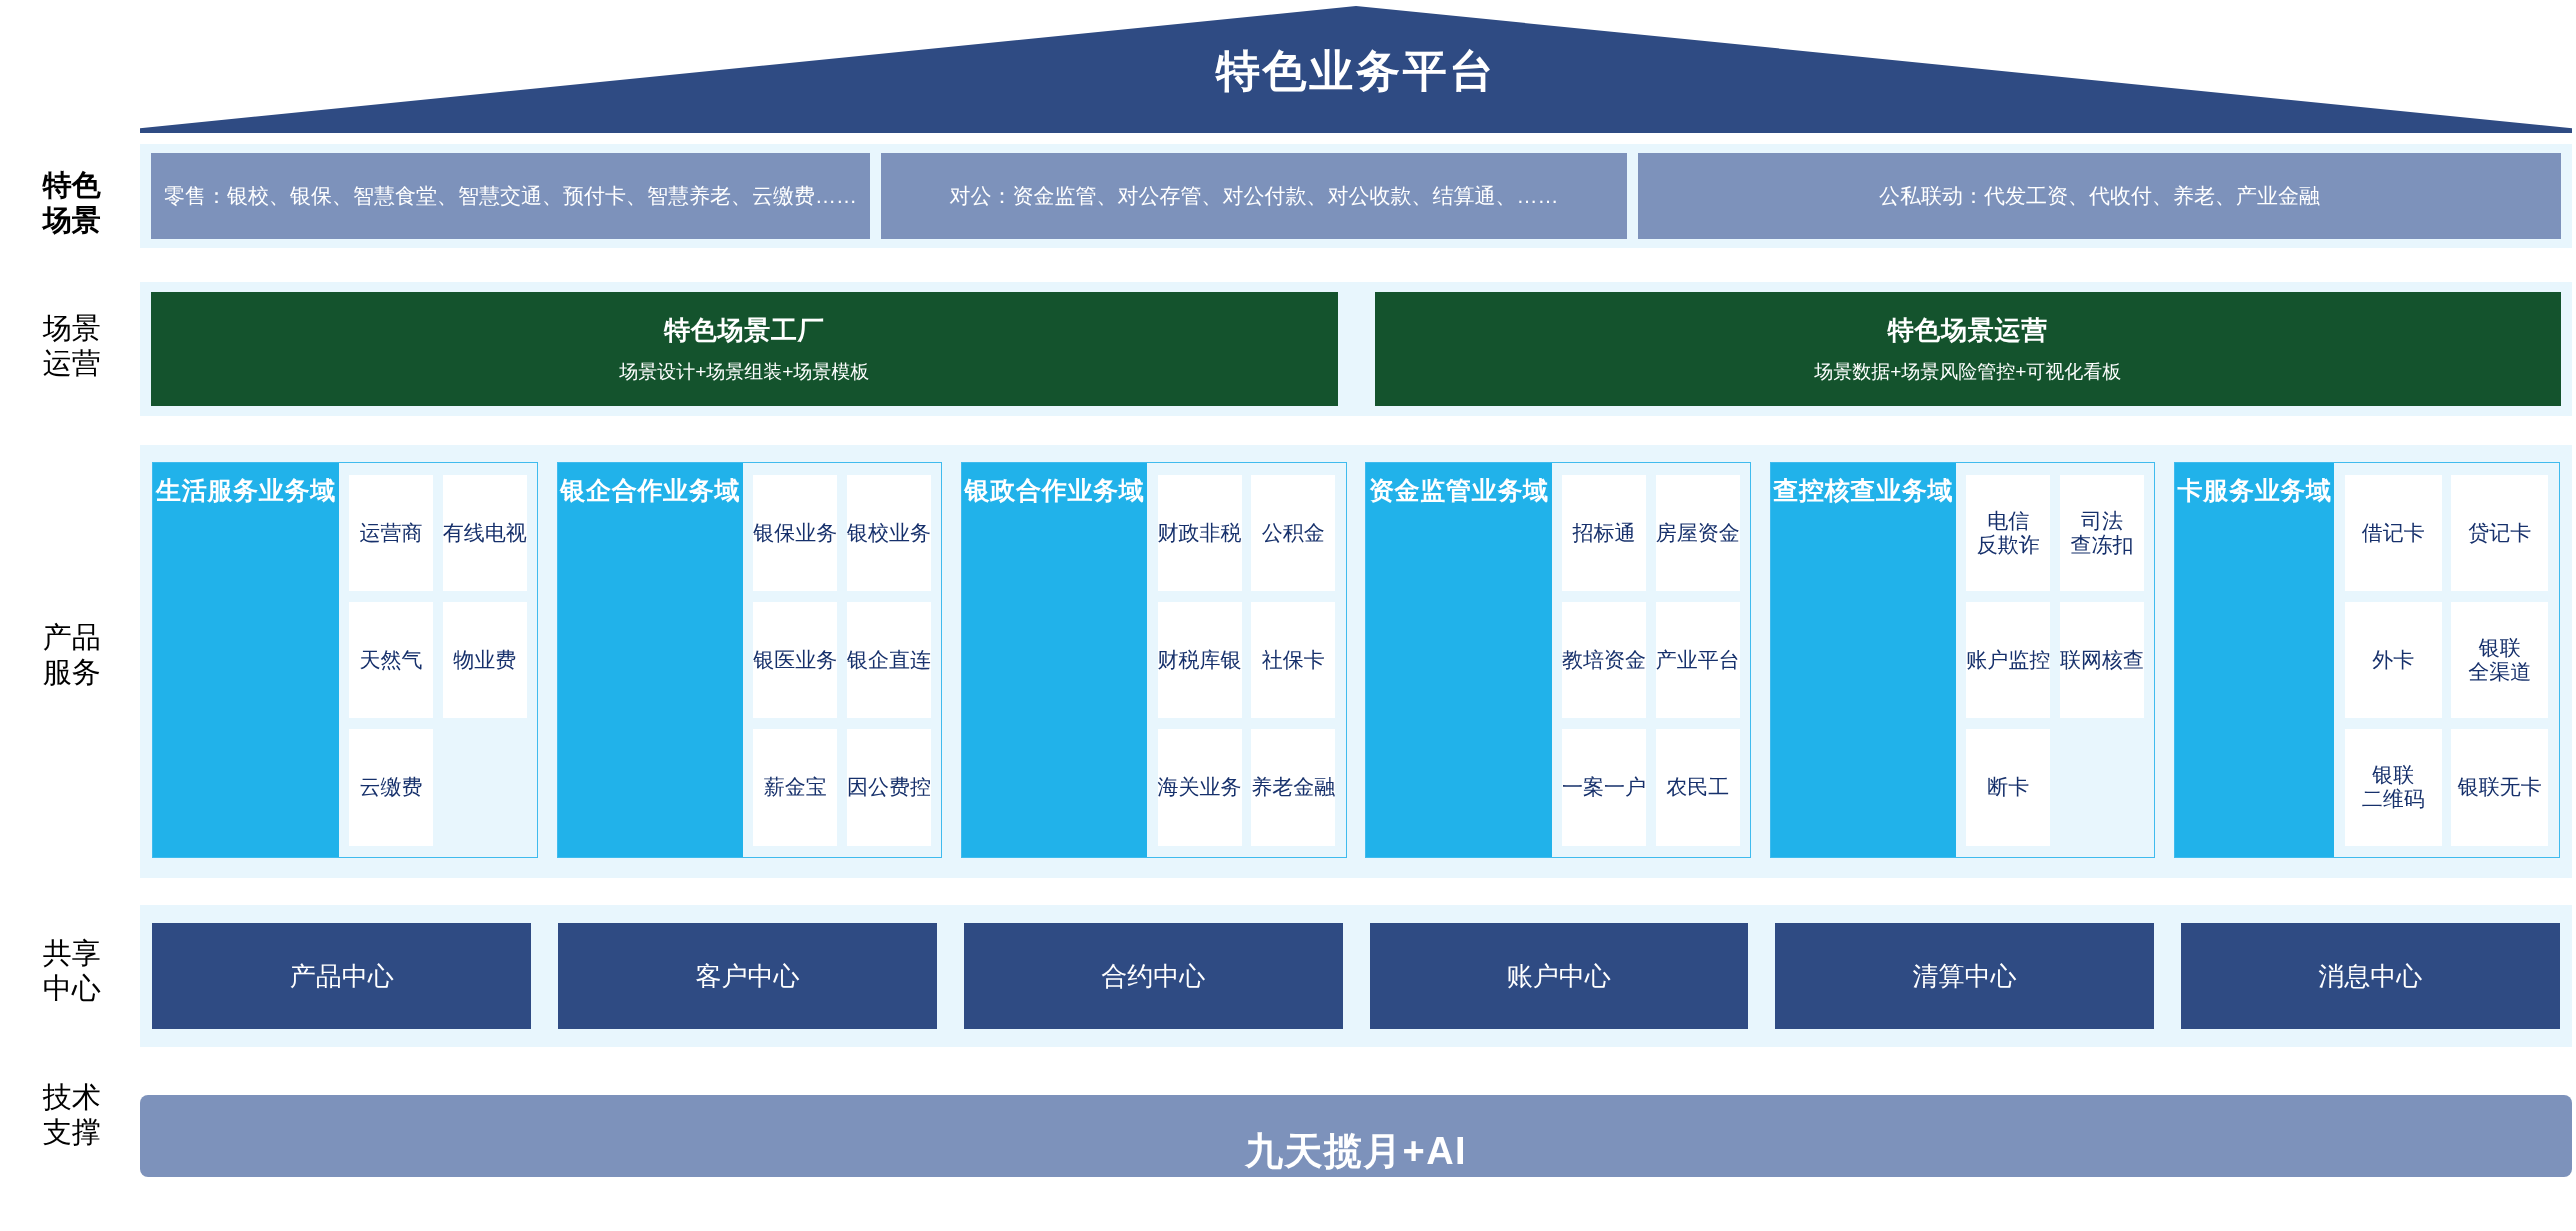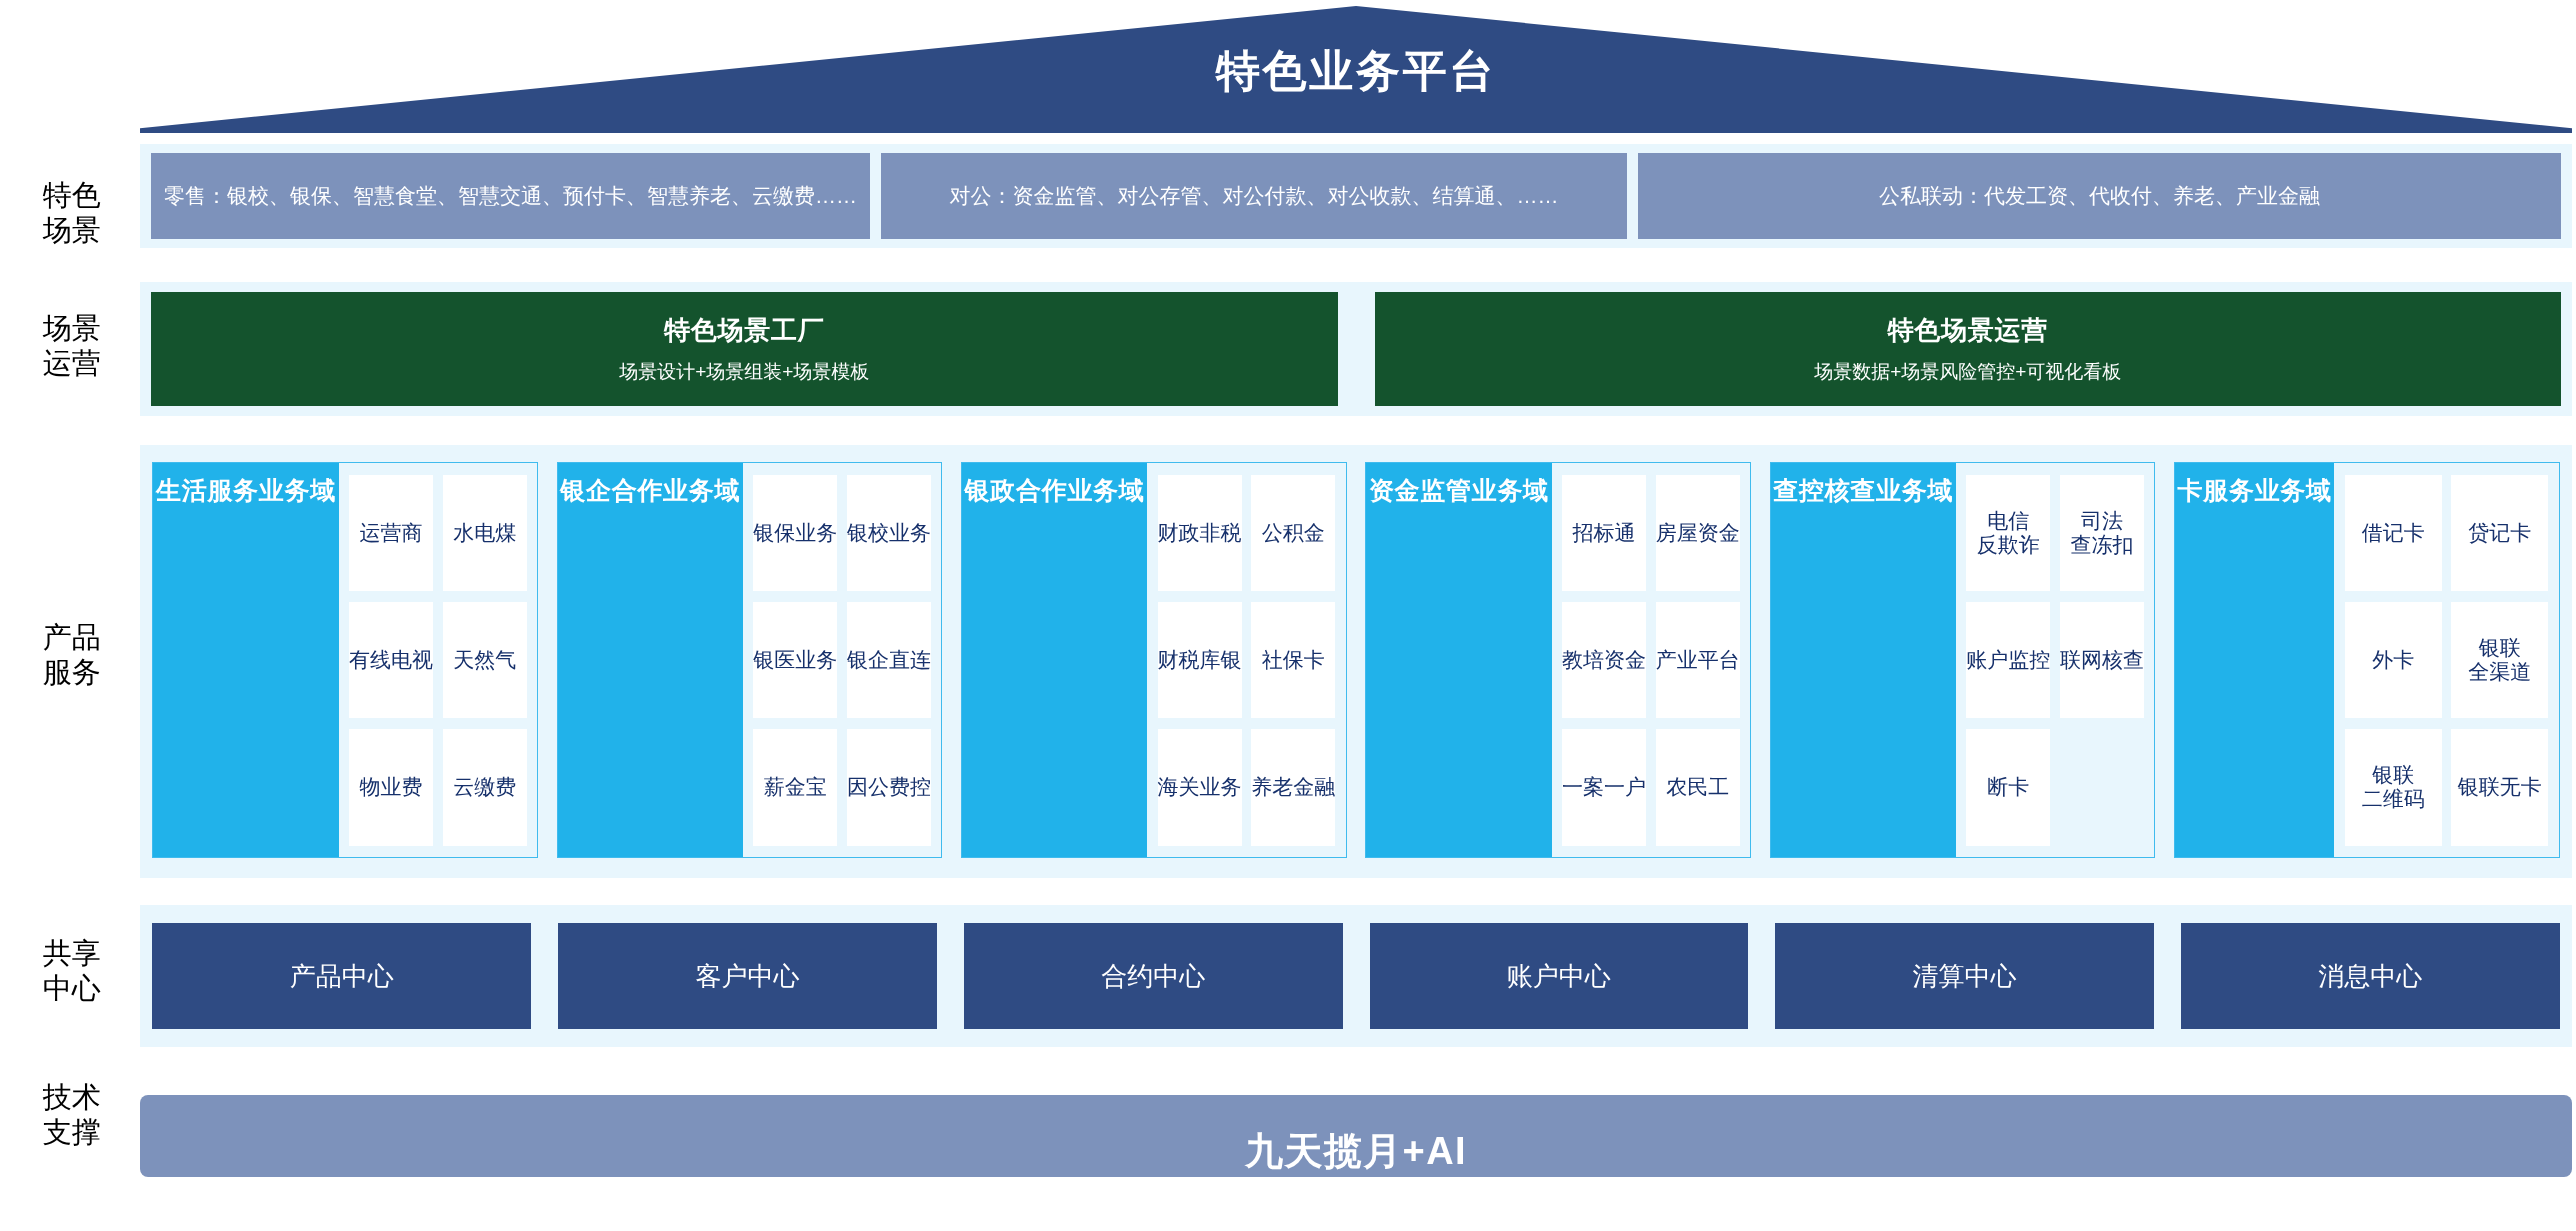--- a/index.html
+++ b/index.html
@@ -207,21 +207,21 @@
 
 <div id="page">
 
   <div class="roof">
     <svg viewBox="0 0 3552 185" preserveAspectRatio="none" aria-hidden="true">
       <polygon points="1776,0 3552,178 3552,185 0,185 0,178" fill="#2f4b83"></polygon>
     </svg>
     <div class="roof-title">特色业务平台</div>
   </div>
 
-  <div class="rail-label" style="top:178px;">特色<br>场景</div>
+  <div class="rail-label" style="top:168px;font-weight:bold;">特色<br>场景</div>
   <div class="rail-label" style="top:311px;">场景<br>运营</div>
   <div class="rail-label" style="top:620px;">产品<br>服务</div>
   <div class="rail-label" style="top:936px;">共享<br>中心</div>
   <div class="rail-label" style="top:1056px;margin-top:24px;">技术<br>支撑</div>
 
   <div class="band" id="band-scenario">
     <div class="scen-row">
       <div class="scen-box s1">
         <span>零售：银校、银保、智慧食堂、智慧交通、预付卡、智慧养老、云缴费……</span>
       </div>
@@ -247,21 +247,20 @@
     </div>
   </div>
 
   <div class="band" id="band-product">
     <div class="prod-row">
 
       <div class="domain">
         <div class="domain-head">生活服务业务域</div>
         <div class="domain-body">
           <div class="cell">运营商</div>
-          <div class="cell">水电煤</div>
           <div class="cell">有线电视</div>
           <div class="cell">天然气</div>
           <div class="cell">物业费</div>
           <div class="cell">云缴费</div>
         </div>
       </div>
 
       <div class="domain">
         <div class="domain-head">银企合作业务域</div>
         <div class="domain-body">

